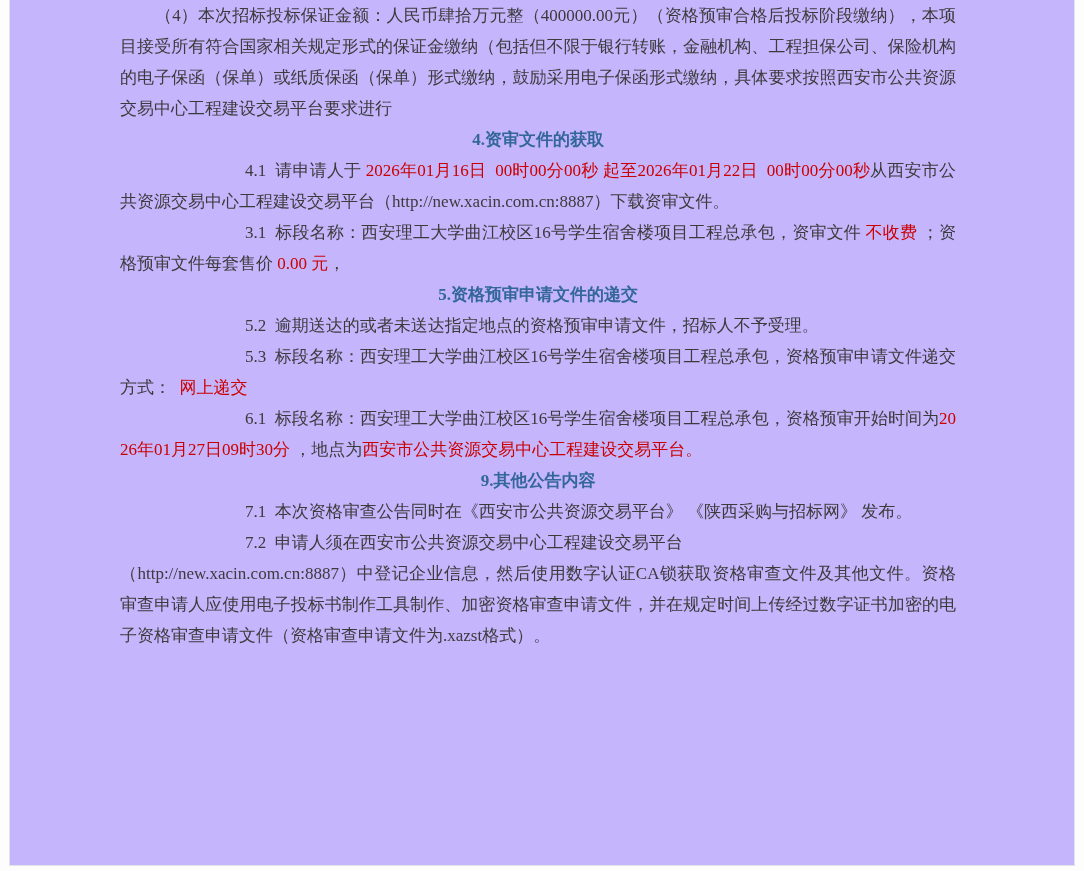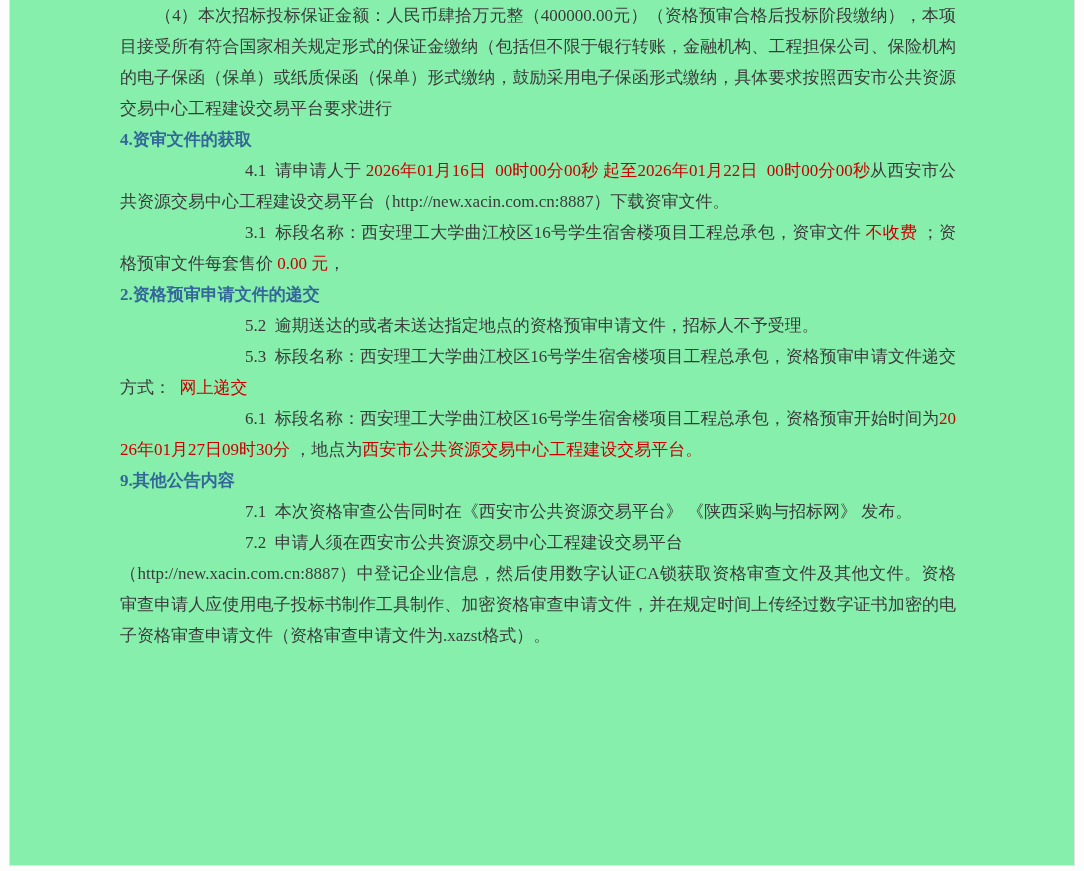--- a/index.html
+++ b/index.html
@@ -15,21 +15,21 @@
     background: #fdfdfd;
     font-family: "Liberation Serif", "DejaVu Serif", serif;
   }
   .page {
     position: absolute;
     left: 9px;
     top: 0;
     width: 1066px;
     height: 866px;
     box-sizing: border-box;
-    background: #86efac;
+    background: #c4b5fd;
     border-left: 1px solid #e3e3e3;
     border-right: 1px solid #e3e3e3;
     border-bottom: 1px solid #e3e3e3;
   }
   .content {
     box-sizing: content-box;
     width: 836px;
     padding-left: 110px;
     padding-top: 0;
   }
@@ -38,42 +38,42 @@
     font-size: 17px;
     line-height: 31px;
     color: #3b3b3b;
     white-space: pre-wrap;
     word-break: break-all;
     text-align: justify;
   }
   p.block.heading {
     color: #336699;
     font-weight: bold;
-    text-align: left;
+    text-align: center;
   }
   .run { color: inherit; }
   .run.field {
     color: #cc0000;
     text-underline-offset: 3px;
   }
   .ind-n { text-indent: 0; }
   .ind-s { text-indent: 35px; }
   .ind-l { text-indent: 125px; }
 </style>
 </head>
 <body>
 
 <div class="viewport">
   <div class="page">
     <div class="content">
         <p class="block ind-s"><span class="run">（4）本次招标投标保证金额：人民币肆拾万元整（400000.00元）（资格预审合格后投标阶段缴纳），本项目接受所有符合国家相关规定形式的保证金缴纳（包括但不限于银行转账，金融机构、工程担保公司、保险机构的电子保函（保单）或纸质保函（保单）形式缴纳，鼓励采用电子保函形式缴纳，具体要求按照西安市公共资源交易中心工程建设交易平台要求进行</span></p>
         <p class="block heading ind-n"><span class="run">4.资审文件的获取</span></p>
         <p class="block ind-l"><span class="run">4.1  请申请人于 </span><span class="run field">2026年01月16日  00时00分00秒 起至2026年01月22日  00时00分00秒</span><span class="run">从西安市公共资源交易中心工程建设交易平台（http://new.xacin.com.cn:8887）下载资审文件。</span></p>
         <p class="block ind-l"><span class="run">3.1  标段名称：西安理工大学曲江校区16号学生宿舍楼项目工程总承包，资审文件 </span><span class="run field">不收费</span><span class="run"> ；资格预审文件每套售价 </span><span class="run field">0.00 元</span><span class="run">，</span></p>
-        <p class="block heading ind-n"><span class="run">2.资格预审申请文件的递交</span></p>
+        <p class="block heading ind-n"><span class="run">5.资格预审申请文件的递交</span></p>
         <p class="block ind-l"><span class="run">5.2  逾期送达的或者未送达指定地点的资格预审申请文件，招标人不予受理。</span></p>
         <p class="block ind-l"><span class="run">5.3  标段名称：西安理工大学曲江校区16号学生宿舍楼项目工程总承包，资格预审申请文件递交方式：  </span><span class="run field">网上递交</span></p>
         <p class="block ind-l"><span class="run">6.1  标段名称：西安理工大学曲江校区16号学生宿舍楼项目工程总承包，资格预审开始时间为</span><span class="run field">2026年01月27日09时30分</span><span class="run"> ，地点为</span><span class="run field">西安市公共资源交易中心工程建设交易平台。 </span></p>
         <p class="block heading ind-n"><span class="run">9.其他公告内容</span></p>
         <p class="block ind-l"><span class="run">7.1  本次资格审查公告同时在《西安市公共资源交易平台》 《陕西采购与招标网》 发布。</span></p>
         <p class="block ind-l"><span class="run">7.2  申请人须在西安市公共资源交易中心工程建设交易平台</span></p>
         <p class="block ind-n"><span class="run">（http://new.xacin.com.cn:8887）中登记企业信息，然后使用数字认证CA锁获取资格审查文件及其他文件。资格审查申请人应使用电子投标书制作工具制作、加密资格审查申请文件，并在规定时间上传经过数字证书加密的电子资格审查申请文件（资格审查申请文件为.xazst格式）。</span></p>
       </div>
   </div>
 </div>

